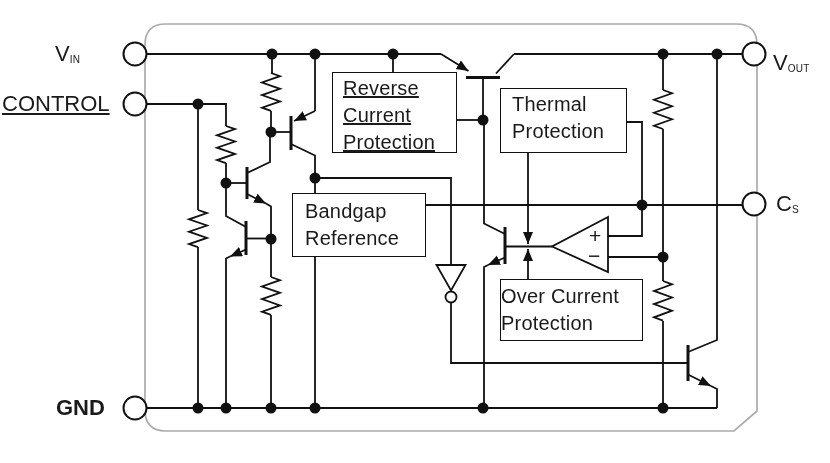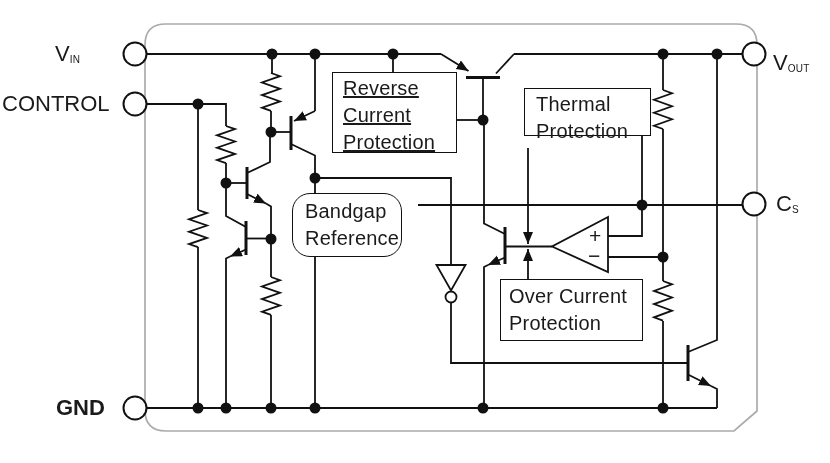--- a/index.html
+++ b/index.html
@@ -151,32 +151,32 @@
       <circle cx="135" cy="408" r="11.5"></circle>
       <circle cx="754" cy="54" r="11.5"></circle>
       <circle cx="754" cy="204" r="11.5"></circle>
     </g>
   </svg>
 
   <div class="block" style="left:332px;top:72px;width:125px;height:81px;text-decoration:underline;">Reverse
 Current
 Protection</div>
 
-  <div class="block" style="left:500px;top:88px;width:127px;height:48px;padding-left:11px;margin-left:24px;">Thermal
+  <div class="block" style="left:500px;top:88px;width:127px;height:65px;padding-left:11px;">Thermal
 Protection</div>
 
-  <div class="block" style="left:292px;top:193px;width:110px;height:64px;padding-top:4px;padding-left:12px;border-radius:18px;">Bandgap
+  <div class="block" style="left:292px;top:193px;width:134px;height:64px;padding-top:4px;padding-left:12px;">Bandgap
 Reference</div>
 
-  <div class="block" style="left:500px;top:279px;width:143px;height:62px;padding-top:3px;padding-left:8px;">Over Current
+  <div class="block" style="left:500px;top:279px;width:143px;height:62px;padding-top:3px;padding-left:0;">Over Current
 Protection</div>
 
   <div class="pin-label" style="left:55px;top:42px;"><span>V</span><sub>IN</sub></div>
 
-  <div class="pin-label" style="left:2px;top:92px;"><span>CONTROL</span></div>
+  <div class="pin-label" style="left:2px;top:92px;text-decoration:underline;"><span>CONTROL</span></div>
 
   <div class="pin-label" style="left:56px;top:396px;font-weight:bold;"><span>GND</span></div>
 
   <div class="pin-label" style="left:773px;top:51px;text-align:center;"><span>V</span><sub>OUT</sub></div>
 
   <div class="pin-label" style="left:776px;top:192px;"><span>C</span><sub>S</sub></div>
 
   <span class="cmp-sign" style="left:589px;top:225px;">+</span>
   <span class="cmp-sign" style="left:588px;top:245px;">−</span>
 </div>

